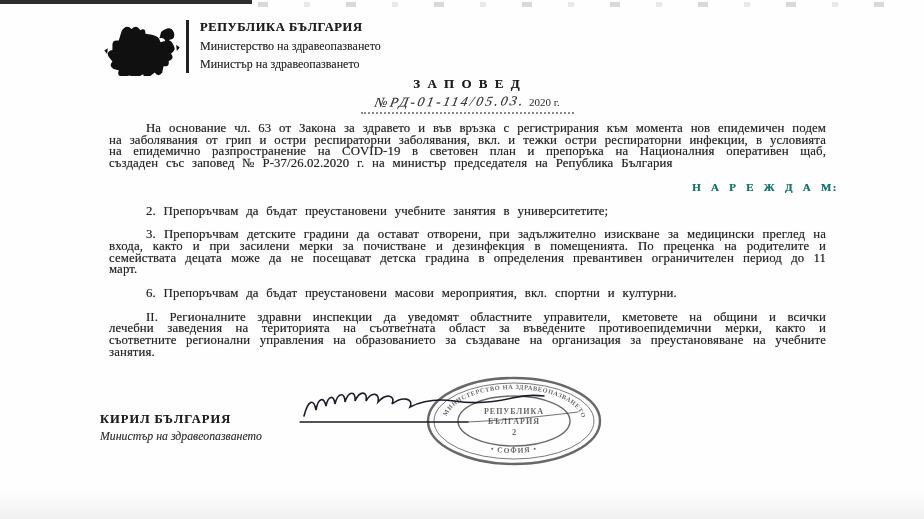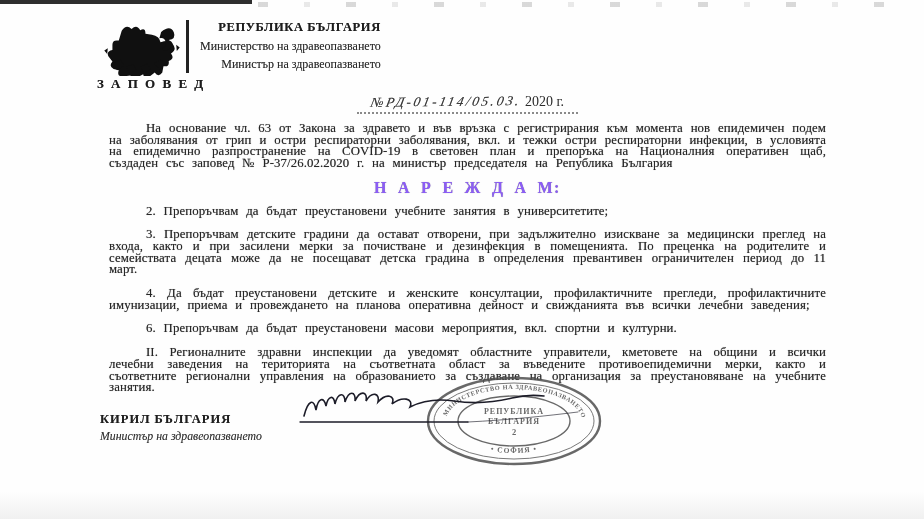--- a/index.html
+++ b/index.html
@@ -10,39 +10,39 @@
   .artifact-top-strip{position:absolute;left:0;top:0;width:252px;height:4px;background:#2e2e2e;}
   .artifact-noise{position:absolute;left:258px;top:2px;width:640px;height:5px;opacity:.55;
       background:repeating-linear-gradient(90deg,rgba(60,60,60,.35) 0 10px,transparent 10px 46px,rgba(60,60,60,.2) 46px 52px,transparent 52px 88px);}
   .bottom-shade{position:absolute;left:0;bottom:0;width:924px;height:28px;
       background:linear-gradient(180deg,rgba(0,0,0,0) 0%,rgba(0,0,0,0.055) 100%);}
 
   
   .doc-header{position:absolute;left:104px;top:16px;height:62px;}
   .lion{position:absolute;left:0;top:2px;}
   .header-divider{position:absolute;left:82px;top:4px;width:2.5px;height:53px;background:#222;}
-  .header-text{position:absolute;left:96px;top:4px;white-space:nowrap;text-align:right;}
+  .header-text{position:absolute;left:96px;top:4px;white-space:nowrap;}
   .h-republic{font-weight:bold;font-size:12.5px;letter-spacing:.6px;color:#1c1c1c;text-shadow:0 0 .6px rgba(0,0,0,.5);}
   .h-line{font-size:12px;margin-top:3.5px;color:#2b2b2b;text-shadow:0 0 .6px rgba(0,0,0,.4);}
 
   
-  .title{position:absolute;left:97px;top:76px;width:741px;
+  .title{position:absolute;left:97px;top:76px;width:741px;text-align:center;
          font-weight:bold;font-size:13px;letter-spacing:2px;color:#1d1d1d;text-shadow:0 0 .6px rgba(0,0,0,.5);}
   .number-line{position:absolute;left:97px;top:92px;width:741px;text-align:center;}
   .number-wrap{display:inline-block;border-bottom:2px dotted #8a8a8a;padding:0 14px 2px;}
   .handwritten{display:inline-block;font-style:italic;font-size:13.5px;letter-spacing:2.5px;color:#3a3a3a;
          transform:skewX(-12deg) rotate(-.6deg);text-shadow:0 0 .6px rgba(40,40,40,.5);}
-  .year{font-size:14px;color:#2b2b2b;}
+  .year{font-size:11px;color:#2b2b2b;}
 
   
   .body-text{position:absolute;left:97px;top:111px;width:741px;
          font-size:12.8px;line-height:11.7px;text-align:justify;word-spacing:4.5px;letter-spacing:.1px;
          color:#262626;text-shadow:0 0 .7px rgba(34,34,34,.55);}
   .body-text p{margin:12px;text-indent:37px;}
-  .decree{text-align:center;font-weight:bold;font-size:16px;letter-spacing:1.5px;margin:3px 0;color:#8b5cf6;}
+  .decree{text-align:right;font-weight:bold;font-size:11px;letter-spacing:1.5px;margin:3px 0;color:#0f766e;}
 
   
   .sig-name{position:absolute;left:100px;top:412px;font-weight:bold;font-size:12.5px;letter-spacing:1px;
          color:#1e1e1e;text-shadow:0 0 .6px rgba(0,0,0,.5);}
   .sig-pos{position:absolute;left:100px;top:429px;font-style:italic;font-size:11.8px;color:#333;
          text-shadow:0 0 .5px rgba(0,0,0,.35);}
 
   .stamp{position:absolute;left:424px;top:375px;}
   .signature-ink{position:absolute;left:288px;top:386px;}
 </style>
@@ -81,21 +81,20 @@
       <span class="handwritten">№РД-01-114/05.03.</span>
       <span class="year">2020 г.</span>
     </span>
   </div>
 
   <div class="body-text">
     <p>На основание чл. 63 от Закона за здравето и във връзка с регистрирания към момента нов епидемичен подем на заболявания от грип и остри респираторни заболявания, вкл. и тежки остри респираторни инфекции, в условията на епидемично разпространение на COVID-19 в световен план и препоръка на Националния оперативен щаб, създаден със заповед № Р-37/26.02.2020 г. на министър председателя на Република България</p>
     <div class="decree">Н А Р Е Ж Д А М:</div>
     <p>2. Препоръчвам да бъдат преустановени учебните занятия в университетите;</p>
     <p>3. Препоръчвам детските градини да остават отворени, при задължително изискване за медицински преглед на входа, както и при засилени мерки за почистване и дезинфекция в помещенията. По преценка на родителите и семействата децата може да не посещават детска градина в определения превантивен ограничителен период до 11 март.</p>
-    <p>4. Да бъдат преустановени детските и женските консултации, профилактичните прегледи, профилактичните имунизации, приема и провеждането на планова оперативна дейност и свижданията във всички лечебни заведения;</p>
     <p>6. Препоръчвам да бъдат преустановени масови мероприятия, вкл. спортни и културни.</p>
     <p>II. Регионалните здравни инспекции да уведомят областните управители, кметовете на общини и всички лечебни заведения на територията на съответната област за въведените противоепидемични мерки, както и съответните регионални управления на образованието за създаване на организация за преустановяване на учебните занятия.</p>
   </div>
 
   <div class="sig-name">КИРИЛ БЪЛГАРИЯ</div>
   <div class="sig-pos">Министър на здравеопазването</div>
 
   <svg class="stamp" width="180" height="92" viewBox="0 0 180 92" opacity="0.85">
     <g stroke="#4f4f4f" fill="none">
       <ellipse cx="90" cy="46" rx="86" ry="43" stroke-width="2.4"></ellipse>

